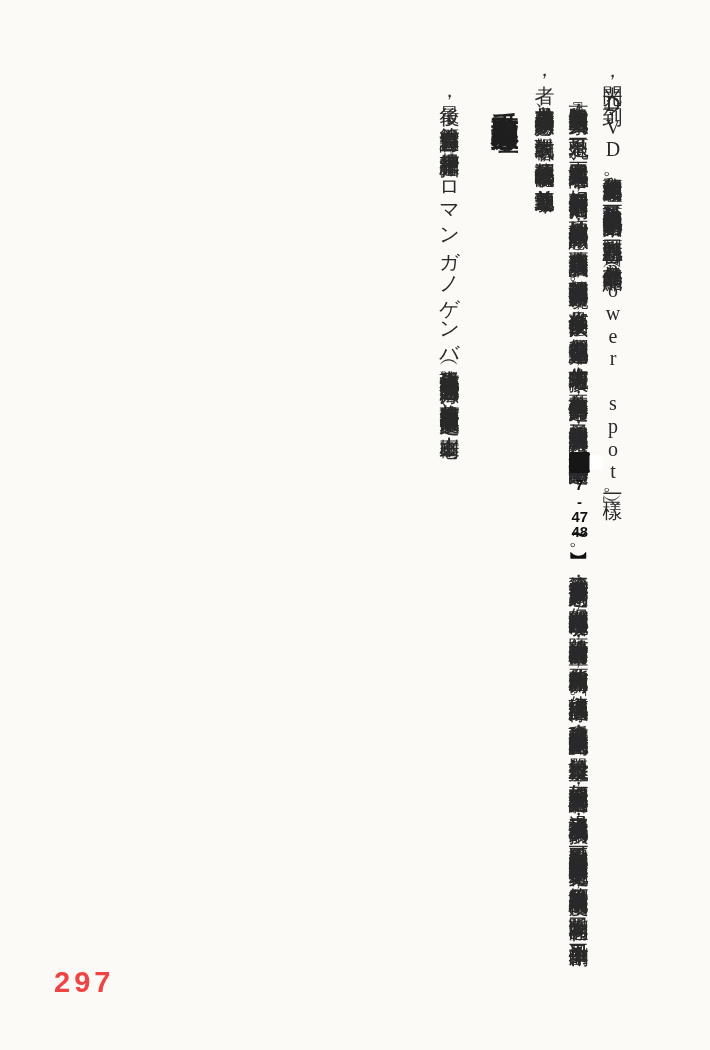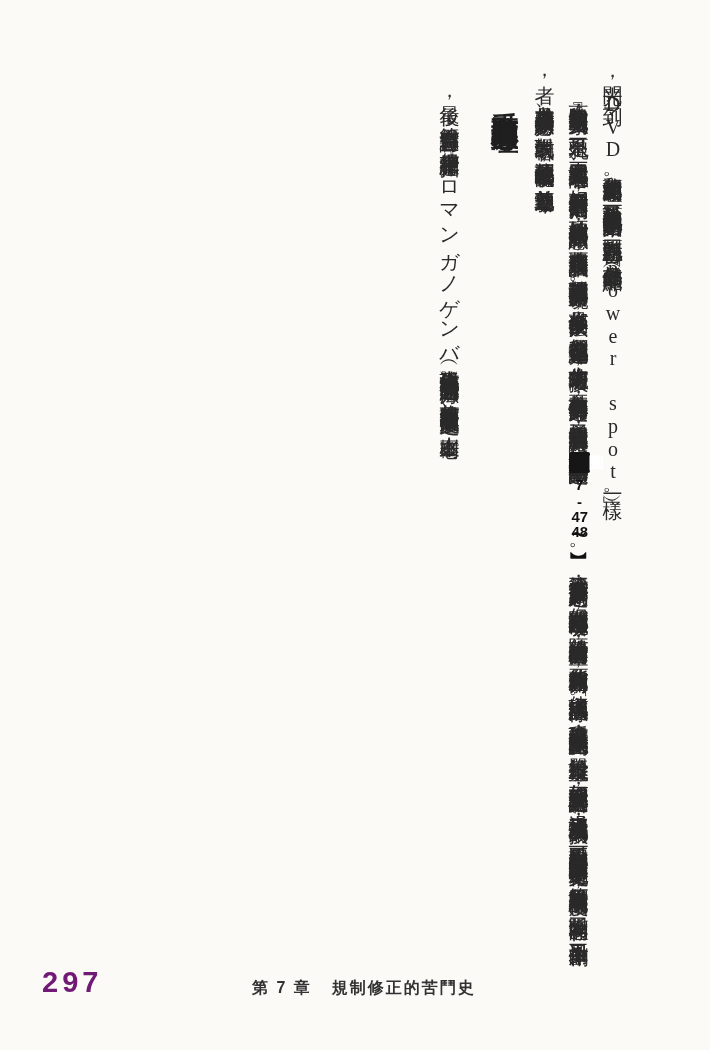--- a/index.html
+++ b/index.html
@@ -79,27 +79,27 @@
     font-size: 15px;
     letter-spacing: 0;
     line-height: inherit;
   }
   .tcy {
     text-combine-upright: all;
   }
   
   .page-number {
     position: absolute;
-    left: 42px;
+    left: 54px;
     top: 966px;
     font-family: "Liberation Sans", "DejaVu Sans", sans-serif;
     font-weight: bold;
     font-size: 29px;
     letter-spacing: 4px;
-    color: #701a75;
+    color: #ef4444;
   }
   .chapter-line {
     position: absolute;
     left: 252px;
     top: 978px;
     display: flex;
     gap: 20px;
     font-family: "Liberation Sans", "DejaVu Sans", sans-serif;
     font-weight: bold;
     font-size: 16px;
@@ -120,18 +120,14 @@
     <p class="para"><span>而矢吹健太朗作畫的『出包王女』系列，不只是乳頭，更完美地運用了各種若隱若現、好像看得到但又看不清楚的描寫，巧妙地利用人類的錯覺和深層意識，將畫面直接傳送到讀者大腦，把若隱若現技巧發揮到了藝術的境界。本部作品多采多姿的技法，我們在其他章節也已介紹過；本作中的若隱若現技巧，甚至在故事和賣肉情節的樂趣外，加入了錯覺圖和隱藏圖的解謎要素，為其他漫畫展現了一種全新的閱讀樂趣</span><span class="fig-marker"><span class="fig-bracket">【</span><span class="fig-box">圖</span><span class="fig-num"><span>7-</span><span class="tcy">47</span><span>〜</span><span class="tcy">48</span></span><span class="fig-bracket">】</span></span><span>。儘管不清楚究竟有多少是作者刻意為之，但有粉絲在閱讀這部作品時發現，若隔著光線去看繪有內褲的畫面，背頁的線條就會印到前面，使內褲上浮現「魔法的線條」。這種透寫現象只能在紙質較差的雜誌上見到，於單行本上很難重現。如何把不能被看到的匠心讓別人看見，反過來把修正當成表現工具的技術，可以說正是因為有管制和規定的存在才會發展出來的日本漫畫之獨特文化。管制原本是為了縮限表現的幅度，為了限制而存在的，不過日本的創作者，尤其是成人和賣肉系作品作家的想像力、對表現的執著，讓他們甚至連修正都能吸收，並蓬勃地發展至今。</span></p>
 
     <h2 class="section-heading">重點遮蔽的心理原理</h2>
 
     <p class="para">最後，儘管有點自賣自誇，但筆者想介紹一下拙作『エロマンガノゲンバ（成人漫畫工作現場）』解決封面不能露點問題的方法。該作的封面是由筆者最尊敬的成人漫畫之一、山本直樹老</p>
 
   </main>
 
   <div class="page-number">297</div>
 
-  <div class="chapter-line">
-    <span>第 7 章</span>
-    <span>規制修正的苦鬥史</span>
-  </div>
 
 </div>
 
 </body></html>

